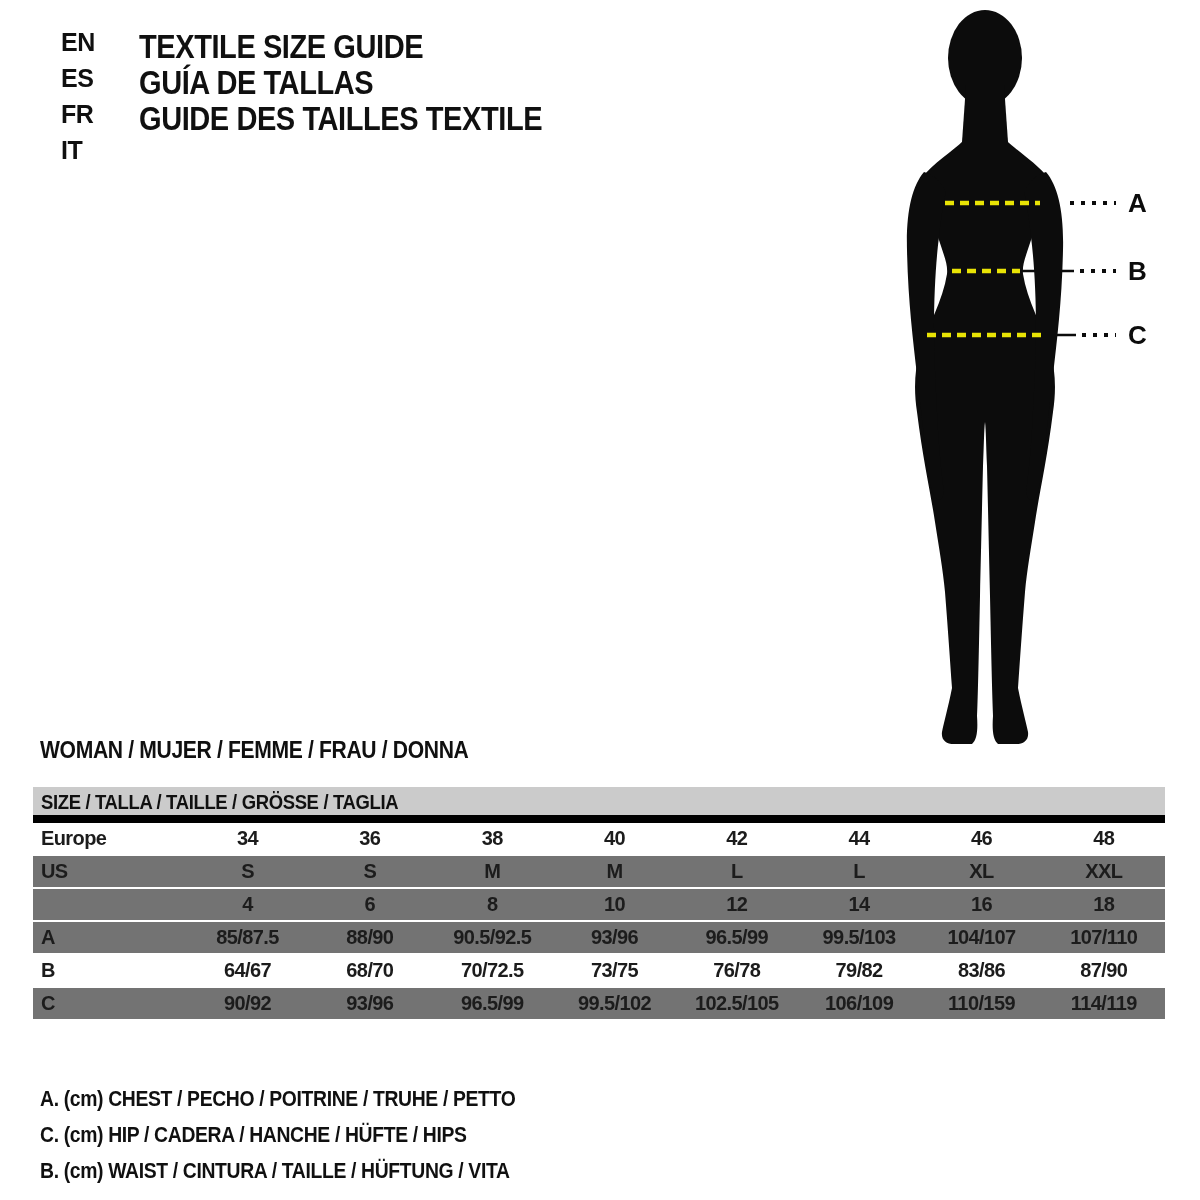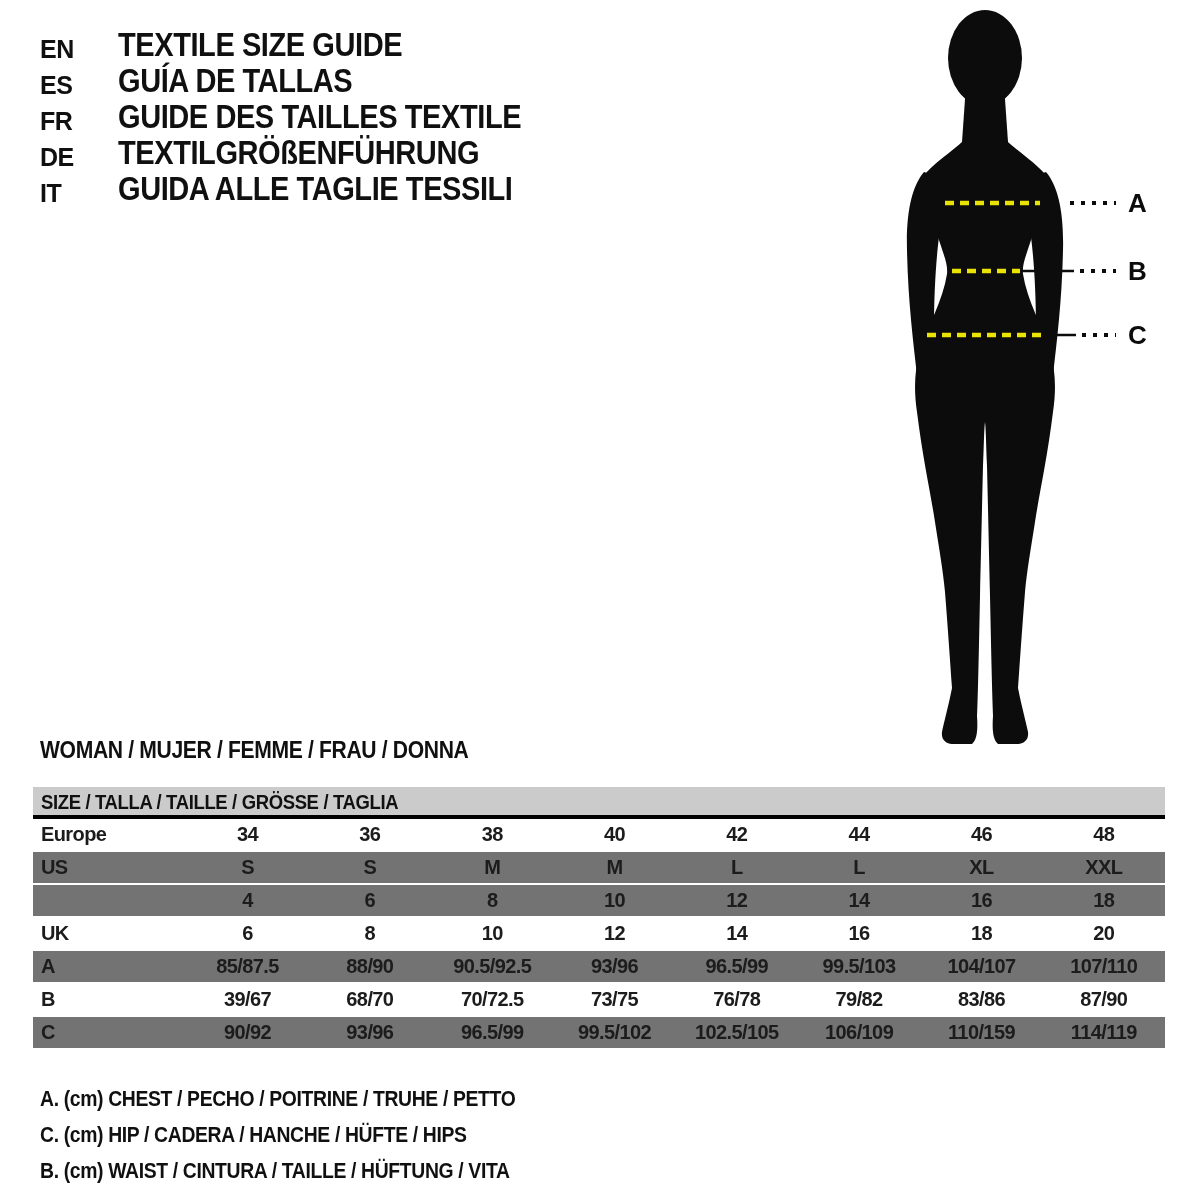--- a/index.html
+++ b/index.html
@@ -4,35 +4,35 @@
 <style>
   html,body{margin:0;padding:0;background:#fff;}
   .canvas{
     position:relative;width:1200px;height:1200px;background:#ffffff;overflow:hidden;
     font-family:"Liberation Sans",sans-serif;color:#101010;
   }
   .cond{display:inline-block;transform:scaleX(0.88);transform-origin:left center;white-space:nowrap;}
 
   
   .lang-block{position:absolute;left:40px;top:28px;}
-  .lang-row{display:flex;height:36px;align-items:flex-end;}
+  .lang-row{display:flex;height:36px;align-items:flex-start;margin-left:21px;}
   .lang-code{width:78px;font-size:25px;font-weight:bold;letter-spacing:-0.5px;}
   .lang-label{font-size:33px;font-weight:bold;letter-spacing:-0.5px;}
 
   
   .figure{position:absolute;left:860px;top:0;width:340px;height:760px;}
 
   
   .gender-heading{position:absolute;left:40px;top:736px;font-size:24px;font-weight:bold;letter-spacing:-0.4px;}
 
   
   .size-table-wrap{position:absolute;left:33px;top:787px;width:1132px;}
   .size-header{
     background:#cbcbcb;height:28px;line-height:29px;padding-left:8px;
-    font-size:21px;font-weight:bold;letter-spacing:-0.4px;border-bottom:4px solid #000000;
+    font-size:21px;font-weight:bold;letter-spacing:-0.4px;border-bottom:8px solid #000000;
   }
   table.sizes{border-collapse:collapse;table-layout:fixed;width:100%;}
   table.sizes td{
     height:31px;font-size:20px;font-weight:bold;letter-spacing:-0.6px;
     text-align:center;vertical-align:middle;padding:0;border-bottom:2px solid #fff;color:#1c1c1c;
   }
   table.sizes td.rowlabel{text-align:left;padding-left:8px;margin-left:32px;}
   tr.shaded td{background:#737373;}
 
   
@@ -53,28 +53,23 @@
     <div class="lang-row">
       <span class="lang-code">ES</span>
       <span class="lang-label"><span class="cond">GUÍA DE TALLAS</span></span>
     </div>
 
     <div class="lang-row">
       <span class="lang-code">FR</span>
       <span class="lang-label"><span class="cond">GUIDE DES TAILLES TEXTILE</span></span>
     </div>
 
-    <div class="lang-row">
-      <span class="lang-code">DE</span>
-      <span class="lang-label"><span class="cond">TEXTILGRÖßENFÜHRUNG</span></span>
-    </div>
 
     <div class="lang-row">
       <span class="lang-code">IT</span>
-      <span class="lang-label"><span class="cond">GUIDA ALLE TAGLIE TESSILI</span></span>
     </div>
   </div>
 
   <div class="figure">
     <svg width="340" height="760" viewBox="0 0 340 760">
 
       <ellipse cx="125" cy="58" rx="37" ry="48" fill="#0c0c0c"></ellipse>
 
       <path d="M106,85 L144,85 L148,142 L102,142 Z" fill="#0c0c0c"></path>
 
@@ -200,45 +195,34 @@
             <td class="rowlabel"></td>
             <td>4</td>
             <td>6</td>
             <td>8</td>
             <td>10</td>
             <td>12</td>
             <td>14</td>
             <td>16</td>
             <td>18</td>
           </tr>
-          <tr>
-            <td class="rowlabel">UK</td>
-            <td>6</td>
-            <td>8</td>
-            <td>10</td>
-            <td>12</td>
-            <td>14</td>
-            <td>16</td>
-            <td>18</td>
-            <td>20</td>
-          </tr>
           <tr class="shaded">
             <td class="rowlabel">A</td>
             <td>85/87.5</td>
             <td>88/90</td>
             <td>90.5/92.5</td>
             <td>93/96</td>
             <td>96.5/99</td>
             <td>99.5/103</td>
             <td>104/107</td>
             <td>107/110</td>
           </tr>
           <tr>
             <td class="rowlabel">B</td>
-            <td>39/67</td>
+            <td>64/67</td>
             <td>68/70</td>
             <td>70/72.5</td>
             <td>73/75</td>
             <td>76/78</td>
             <td>79/82</td>
             <td>83/86</td>
             <td>87/90</td>
           </tr>
           <tr class="shaded">
             <td class="rowlabel">C</td>

